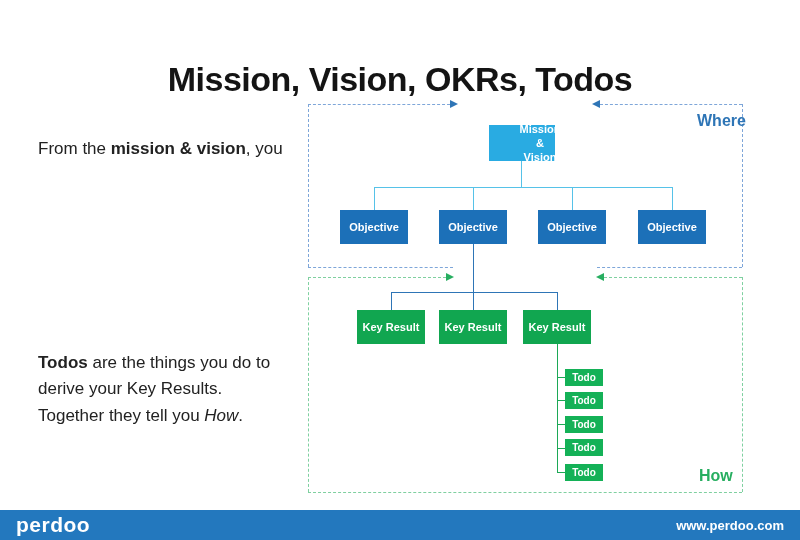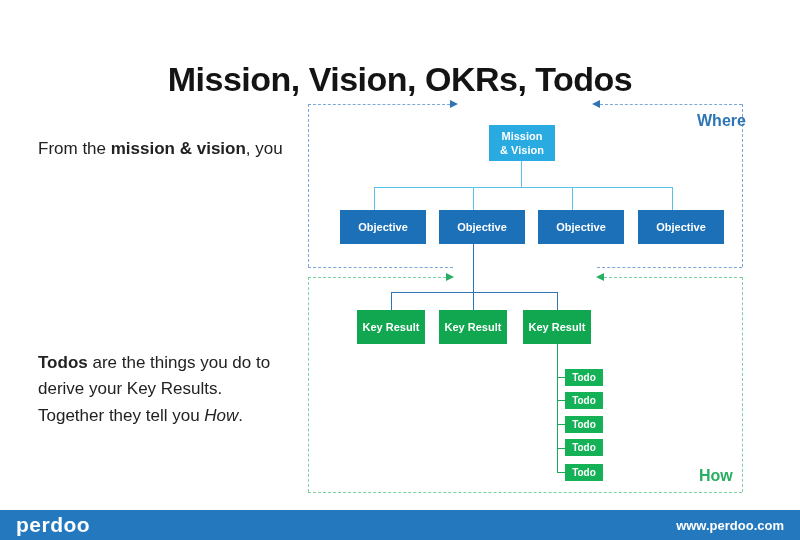--- a/index.html
+++ b/index.html
@@ -56,23 +56,24 @@
   
   .node {
     position: absolute;
     color: #ffffff; font-weight: bold; text-align: center;
     display: flex; align-items: center; justify-content: center;
   }
   .mission-box {
     left: 489px; top: 125px; width: 66px; height: 36px;
     background: #29ABE2; font-size: 11px; line-height: 1.3;
     flex-direction: column;
+    padding-left: 36px;
   }
   .objective-box {
-    top: 210px; width: 86px; height: 34px;
+    top: 210px; width: 68px; height: 34px;
     background: #1C70B8; font-size: 11px;
   }
   .keyresult-box {
     top: 310px; width: 68px; height: 34px;
     background: #11A650; font-size: 11px;
   }
   .todo-box {
     left: 565px; width: 38px; height: 17px;
     background: #14B157; font-size: 10px;
   }

